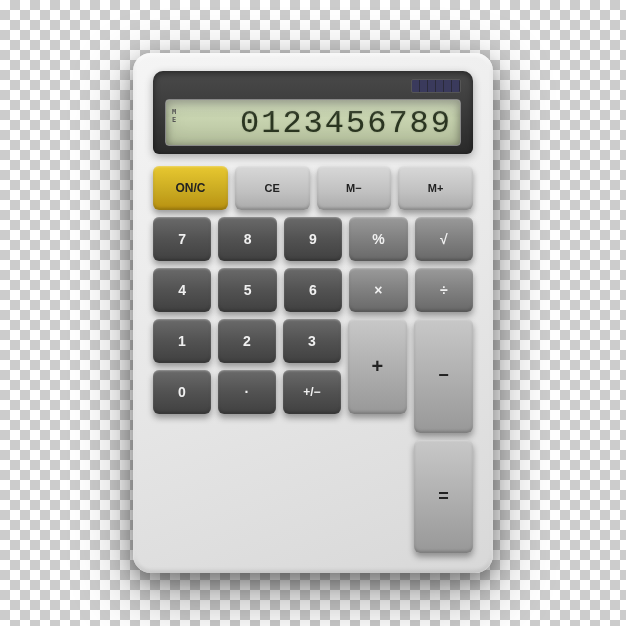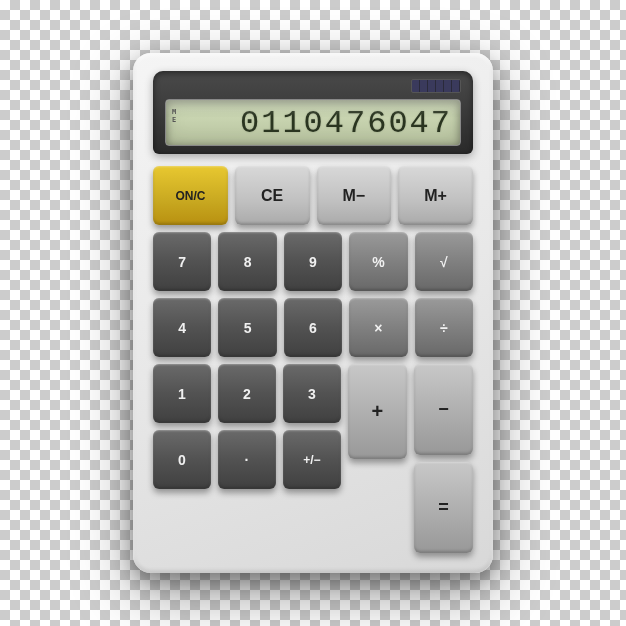--- a/index.html
+++ b/index.html
@@ -123,42 +123,42 @@
     .btn {
       border-radius: 6px;
       border: none;
       cursor: pointer;
       font-family: Arial, sans-serif;
       font-weight: bold;
       display: flex;
       align-items: center;
       justify-content: center;
       flex: 1;
-      height: 59px;
+      height: 44px;
       font-size: 14px;
       position: relative;
       box-shadow:
         0 4px 6px rgba(0,0,0,0.35),
         inset 0 1px 2px rgba(255,255,255,0.3),
         inset 0 -2px 3px rgba(0,0,0,0.2);
       transition: transform 0.05s;
     }
 
     
     .btn-onc {
       background: linear-gradient(180deg, #e8c830 0%, #c8a820 60%, #b89010 100%);
       color: #222;
       font-size: 12px;
     }
 
     
     .btn-func {
       background: linear-gradient(180deg, #d8d8d8 0%, #c0c0c0 60%, #aaaaaa 100%);
       color: #222;
-      font-size: 16px;
+      font-size: 11px;
     }
 
     
     .btn-dark {
       background: linear-gradient(180deg, #6a6a6a 0%, #525252 50%, #404040 100%);
       color: #f0f0f0;
     }
 
     
     .btn-op {
@@ -178,21 +178,21 @@
 
 <div class="calculator">
 
   <div class="top-panel">
     <div class="solar-panel"></div>
     <div class="display-wrapper">
       <div class="display-indicators">
         <span>M</span>
         <span>E</span>
       </div>
-      <div class="display-number">0110476047</div>
+      <div class="display-number">0123456789</div>
     </div>
   </div>
 
   <div class="buttons-area">
 
     <div class="btn-row">
       <button class="btn btn-onc">ON/C</button>
       <button class="btn btn-func">CE</button>
       <button class="btn btn-func">M−</button>
       <button class="btn btn-func">M+</button>

